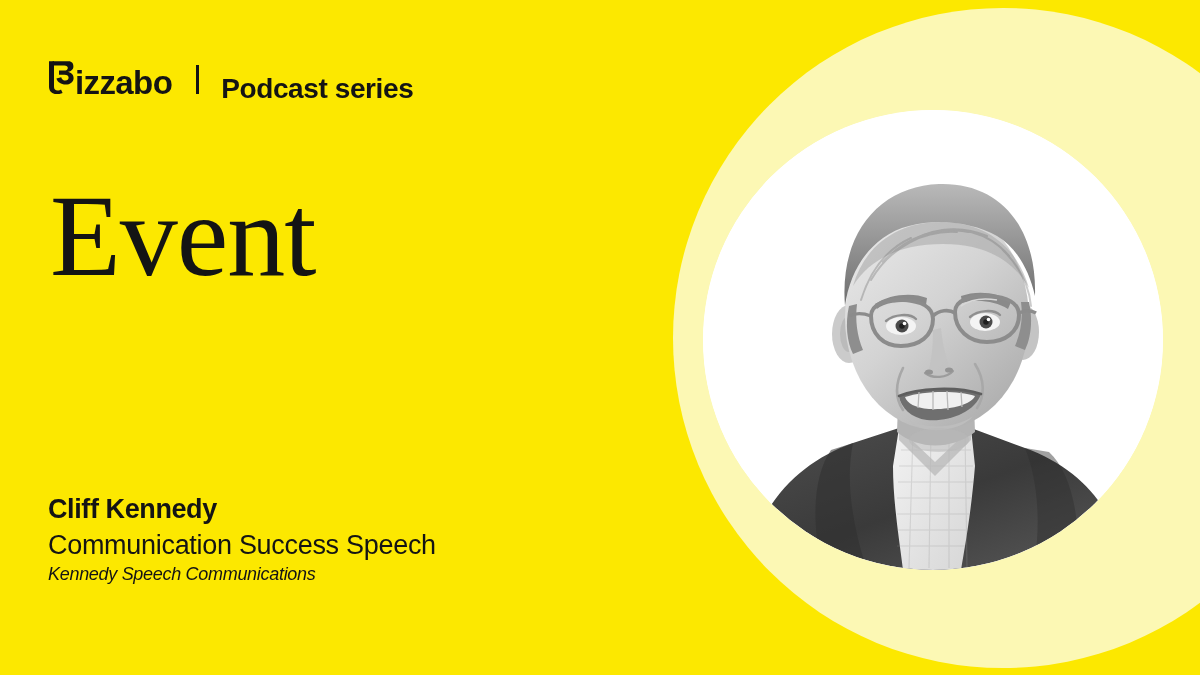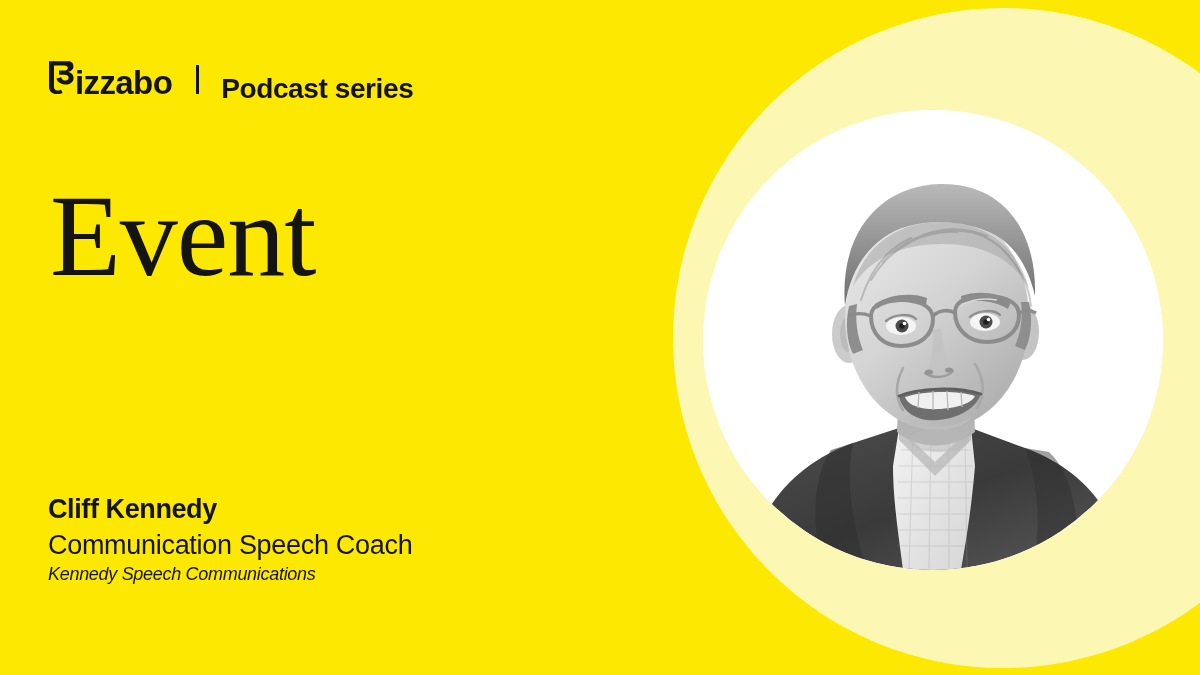--- a/index.html
+++ b/index.html
@@ -291,17 +291,17 @@
     <div class="brand-divider"></div>
     <div class="brand-tagline">Podcast series</div>
   </div>
 
   <div class="headline">
     <span>Event</span>
   </div>
 
   <div class="speaker">
     <div class="speaker-name">Cliff Kennedy</div>
-    <div class="speaker-role">Communication Speech Coach</div>
+    <div class="speaker-role">Communication Success Speech</div>
     <div class="speaker-company">Kennedy Speech Communications</div>
   </div>
 
 </div>
 
 </body></html>

